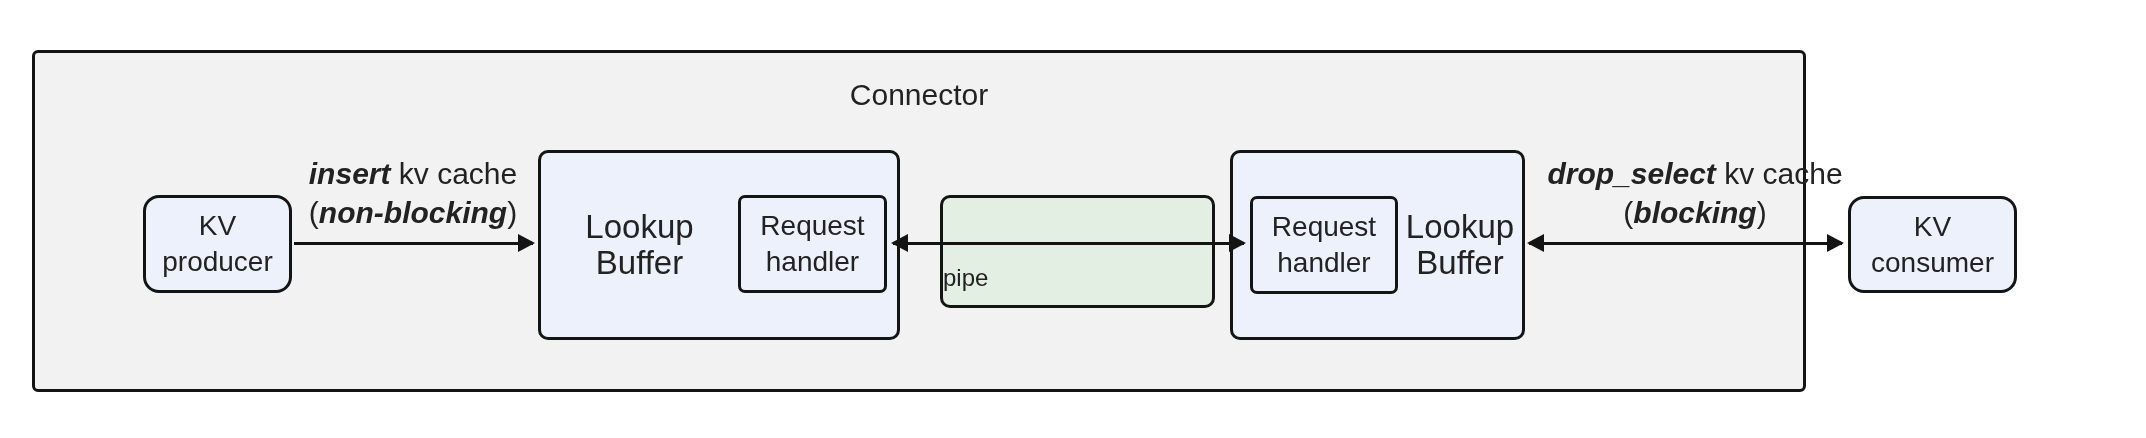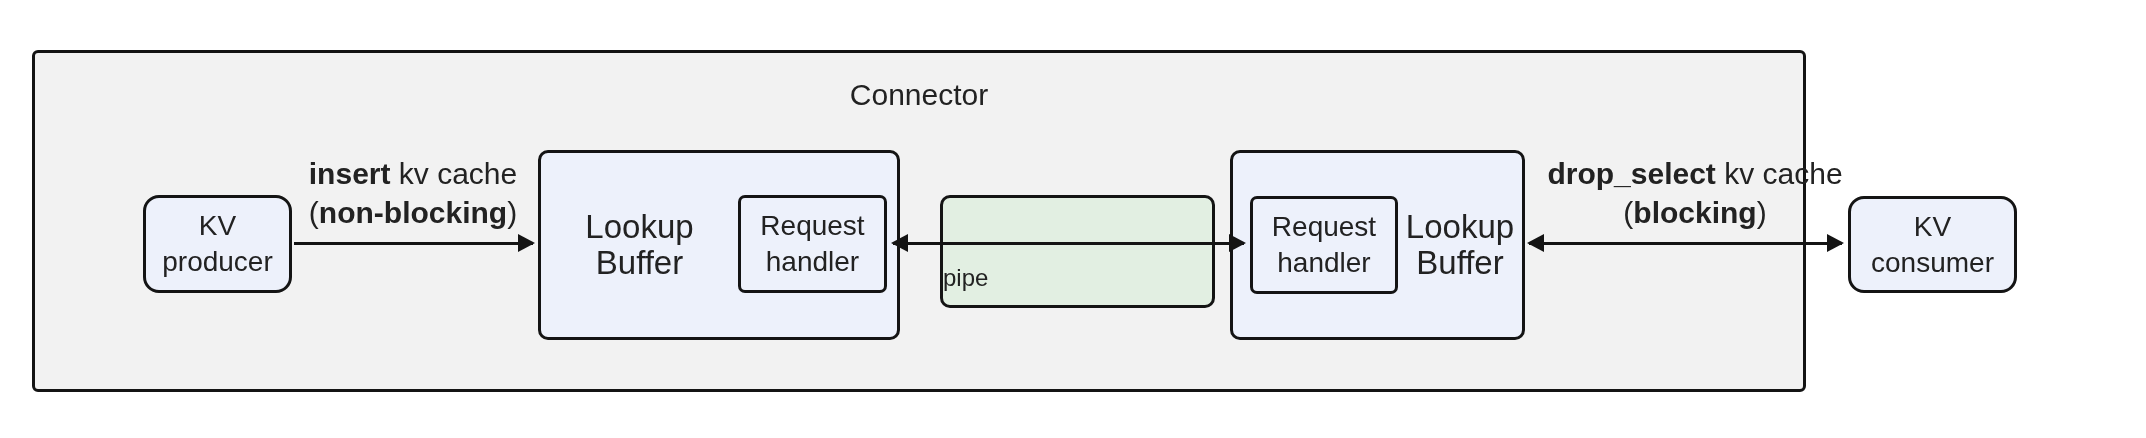--- a/index.html
+++ b/index.html
@@ -148,21 +148,21 @@
     position:absolute;
     top:154px;
     transform:translateX(-50%);
     text-align:center;
     font-size:30px;
     line-height:39px;
     white-space:nowrap;
     color:var(--text);
     z-index:3;
   }
-  .edge-label b{ font-weight:700; }
+  .edge-label b{ font-weight:700;font-style:italic; }
   .edge-label-insert{ left:413px; }
   .edge-label-drop  { left:1695px; }
 </style>
 </head>
 <body>
 
 <div class="canvas">
 
   <div class="connector-box">
     <div class="connector-title">Connector</div>

